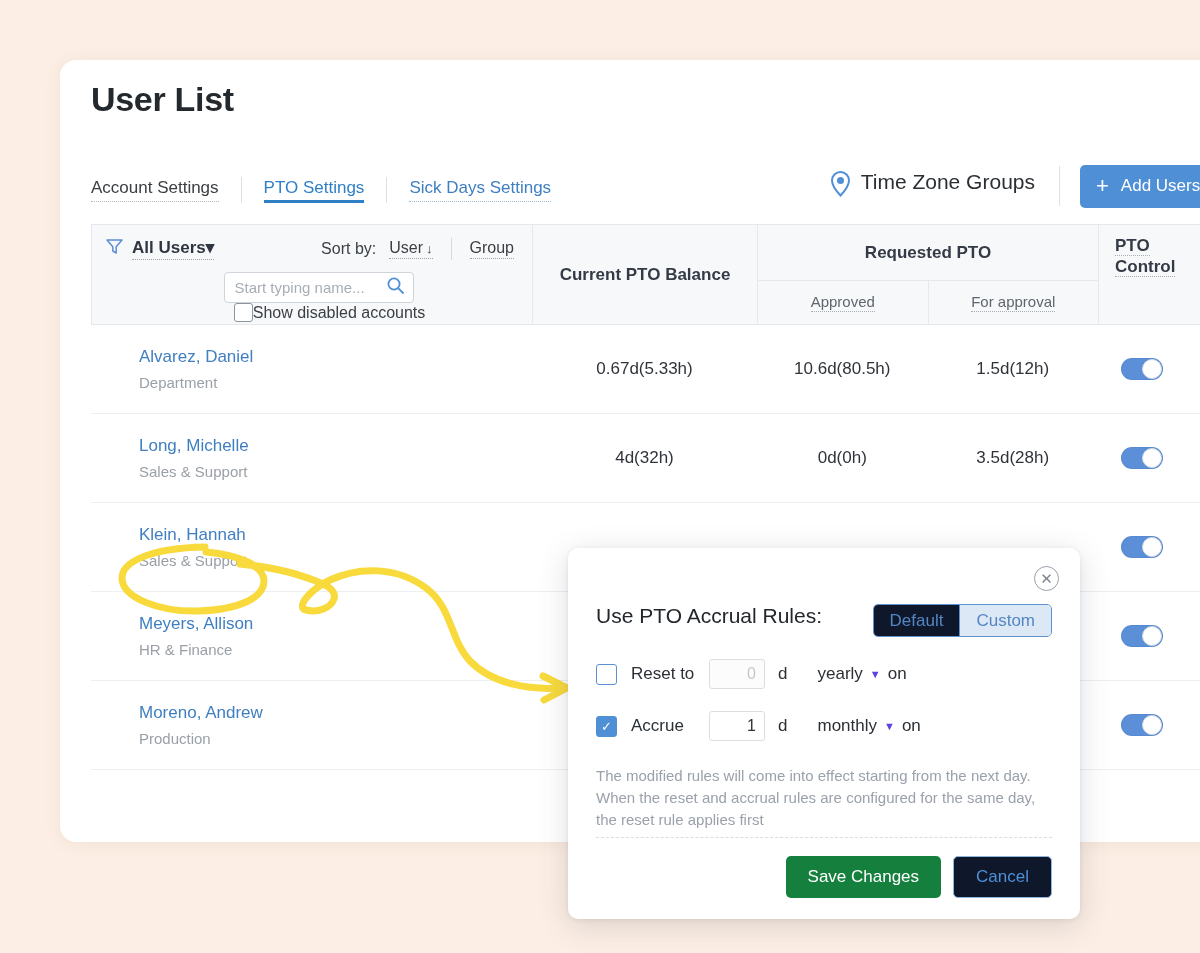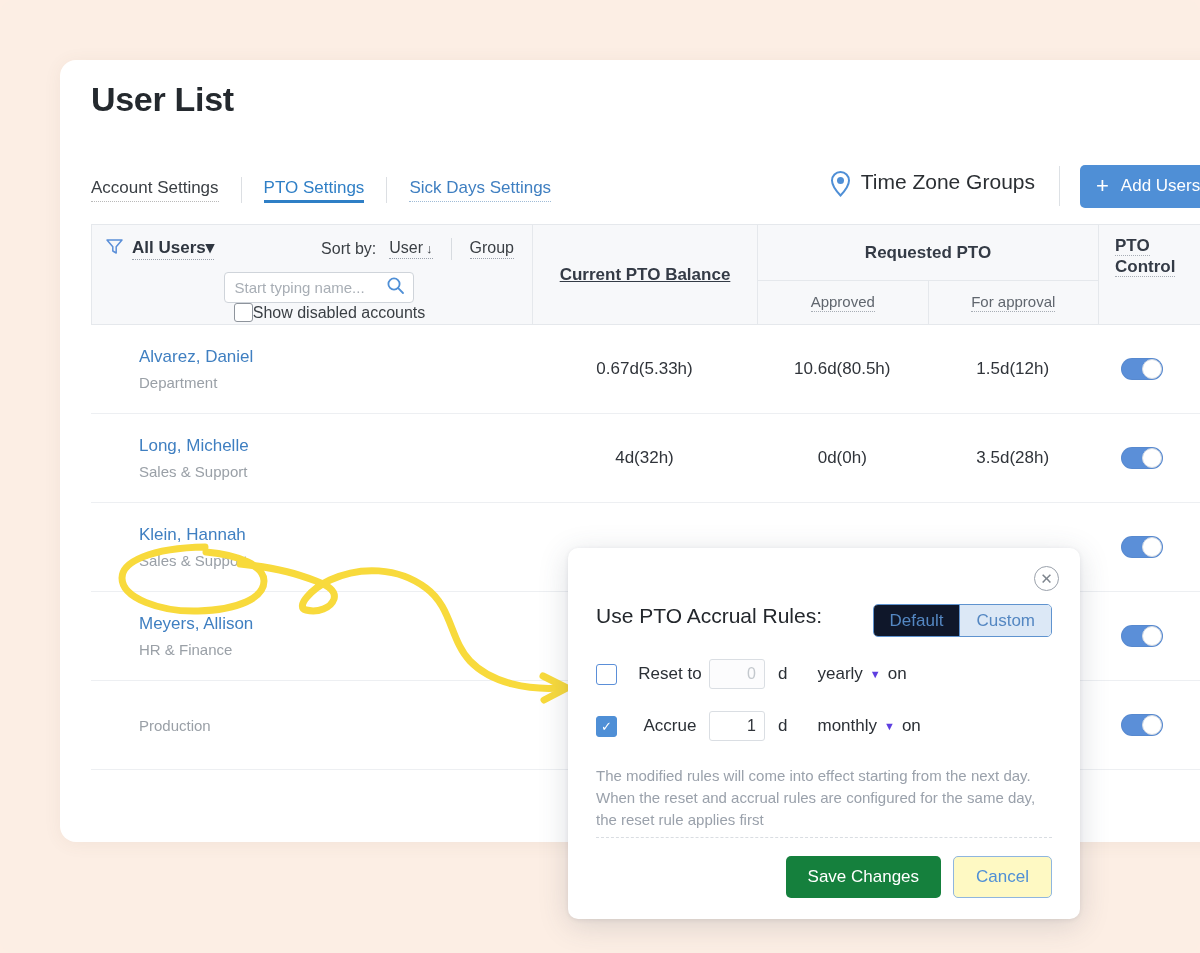--- a/index.html
+++ b/index.html
@@ -204,21 +204,20 @@
     background: #fff;
     flex: none;
   }
 
   .th-bal {
     width: 225px;
     border-right: 1px solid #e5e8ec;
     display: flex; align-items: center; justify-content: center;
     font-size: 17px; font-weight: bold; color: #343b46;
     text-align: center;
-    text-decoration: underline;
   }
   .th-req {
     width: 341px;
     border-right: 1px solid #e5e8ec;
     display: flex; flex-direction: column;
   }
   .th-req-top {
     height: 56px;
     display: flex; align-items: center; justify-content: center;
     font-size: 17px; font-weight: bold; color: #343b46;
@@ -369,21 +368,20 @@
   .cbox.checked {
     background: #4f8fd6;
     border-color: #4f8fd6;
     color: #fff;
     font-size: 13px;
   }
   .rule .rlbl {
     font-size: 17px; color: #2b3036;
     margin-left: 14px;
     width: 78px;
-    text-align: center;
   }
   .numbox {
     width: 56px; height: 30px;
     border: 1px solid #dadee3;
     border-radius: 3px;
     background: #fff;
     font-size: 16px;
     color: #30343a;
     text-align: right;
     padding: 0 8px;
@@ -426,21 +424,21 @@
     font-size: 17px;
     border-radius: 5px;
     height: 42px;
     padding: 0 22px;
     display: flex; align-items: center;
     cursor: pointer;
     border: none;
     font-family: "Liberation Sans", sans-serif;
   }
   .btn-ghost {
-    background: #fef9c3;
+    background: #0f172a;
     color: #4f8fd6;
     font-size: 17px;
     border: 1px solid #8fb6df;
     border-radius: 5px;
     height: 42px;
     padding: 0 22px;
     display: flex; align-items: center;
     cursor: pointer;
     font-family: "Liberation Sans", sans-serif;
   }
@@ -604,20 +602,21 @@
         <div class="cell-sub"></div>
         <div class="cell-ctrl">
           <div class="toggle">
               <span class="knob"></span>
             </div>
         </div>
       </div>
 
       <div class="row">
         <div class="cell-user">
+          <div class="uname">Moreno, Andrew</div>
           <div class="udept">Production</div>
         </div>
         <div class="cell-bal"></div>
         <div class="cell-sub"></div>
         <div class="cell-sub"></div>
         <div class="cell-ctrl">
           <div class="toggle">
               <span class="knob"></span>
             </div>
         </div>

